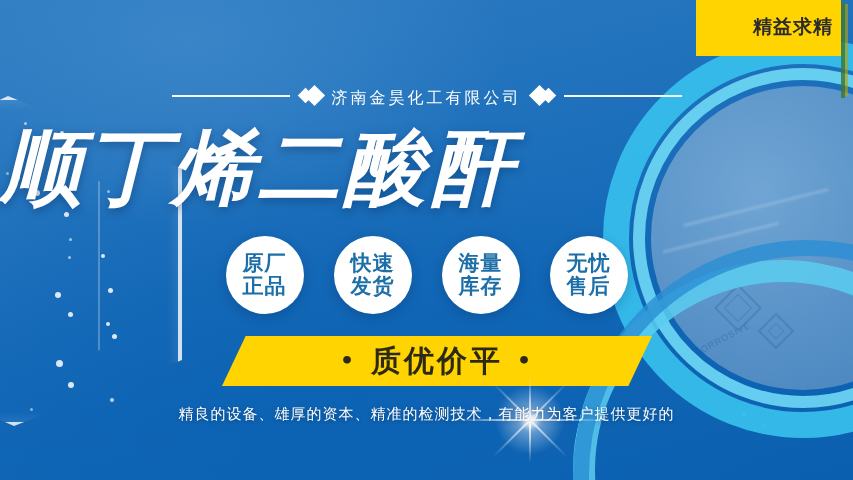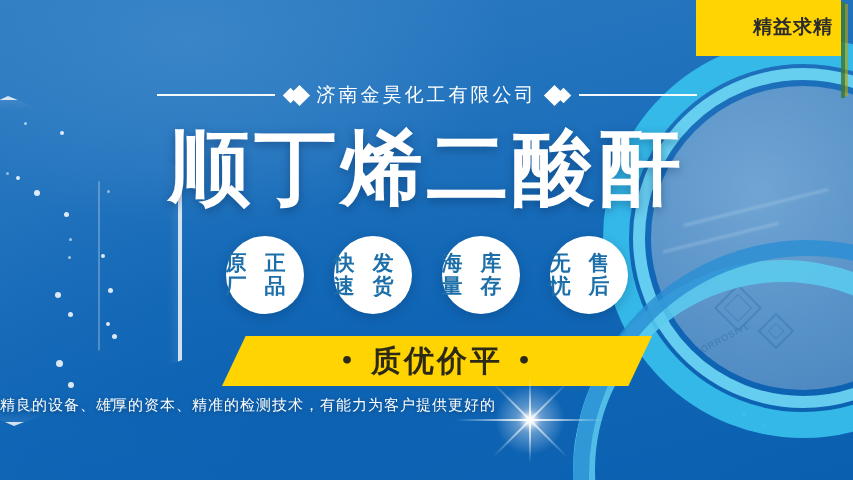--- a/index.html
+++ b/index.html
@@ -80,60 +80,62 @@
   
   .company-row{
     position:absolute;left:0;right:0;top:82px;
     display:flex;align-items:center;justify-content:center;gap:12px;
   }
   .rule{height:2px;background:#fff;width:118px;opacity:.95;}
   .dia-pair{display:flex;align-items:center;gap:-2px;}
   .dia{width:15px;height:15px;background:#fff;transform:rotate(45deg);margin:0 -2px;}
   .dia.sm{width:11px;height:11px;}
   .company-name{
-    color:#ffffff;font-size:19px;letter-spacing:3px;white-space:nowrap;
+    color:#ffffff;font-size:16px;letter-spacing:3px;white-space:nowrap;
     font-family:Liberation Sans, sans-serif;
+    margin-top:6px;
   }
 
   
   .title{
-    position:absolute;left:0;right:0;top:125px;text-align:center;
+    position:absolute;left:0;right:0;top:125px;text-align:left;
     color:#ffffff;font-weight:bold;font-size:82px;letter-spacing:4px;
     font-family:"DejaVu Sans","Liberation Sans",sans-serif;
     text-shadow:0 3px 10px rgba(0,30,70,.35);
     line-height:1.05;
+    font-style:italic;
   }
 
   
   .badges{
     position:absolute;left:0;right:0;top:236px;
     display:flex;justify-content:center;gap:30px;
   }
   .badge{
     width:78px;height:78px;border-radius:50%;background:#ffffff;
-    display:flex;flex-direction:row;align-items:center;justify-content:center;
+    display:flex;flex-direction:column;align-items:center;justify-content:center;
     color:#1c6fa8;font-weight:bold;font-size:21px;line-height:1.08;letter-spacing:1px;
     font-family:"DejaVu Sans","Liberation Sans",sans-serif;
     box-shadow:0 3px 12px rgba(0,24,60,.22);
   }
 
   
   .slogan{
     position:absolute;left:222px;top:336px;width:430px;height:50px;
     background:#ffd400;
     clip-path:polygon(5.5% 0,100% 0,94.5% 100%,0 100%);
     display:flex;align-items:center;justify-content:center;gap:14px;
     color:#2c2a16;font-weight:bold;font-size:30px;letter-spacing:3px;
     font-family:"DejaVu Sans","Liberation Sans",sans-serif;
   }
   .slogan .bullet{font-size:22px;line-height:1;}
 
   
   .subtitle{
-    position:absolute;left:0;right:0;top:396px;text-align:left;
+    position:absolute;left:0;right:0;top:405px;text-align:center;
     color:#ffffff;font-size:15px;letter-spacing:1px;
     font-family:"DejaVu Sans","Liberation Sans",sans-serif;
     text-shadow:0 1px 4px rgba(0,26,60,.45);
   }
 
   
   .star{position:absolute;left:530px;top:420px;width:2px;height:2px;}
   .star i{position:absolute;left:0;top:0;display:block;background:#ffffff;border-radius:50%;}
   .star .core{width:14px;height:14px;margin:-7px 0 0 -7px;filter:blur(3px);}
   .star .ray{border-radius:2px;filter:blur(.6px);}

